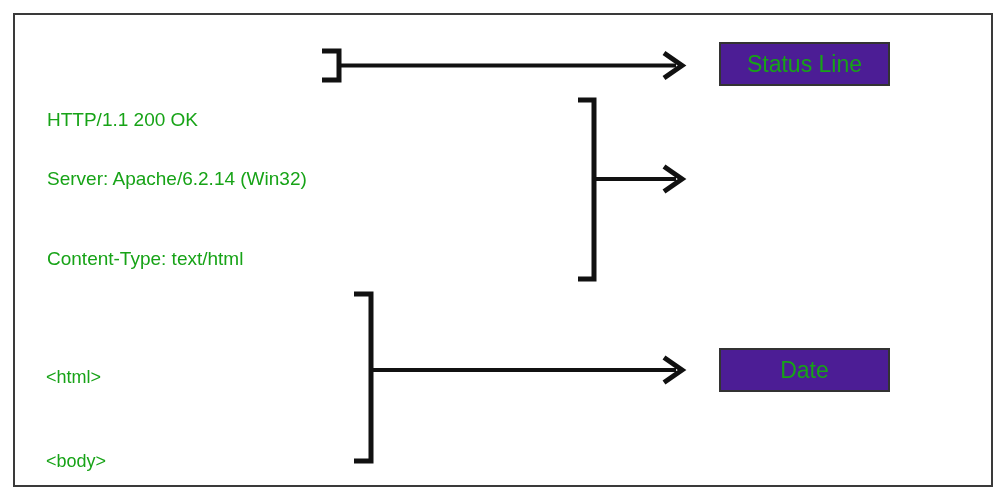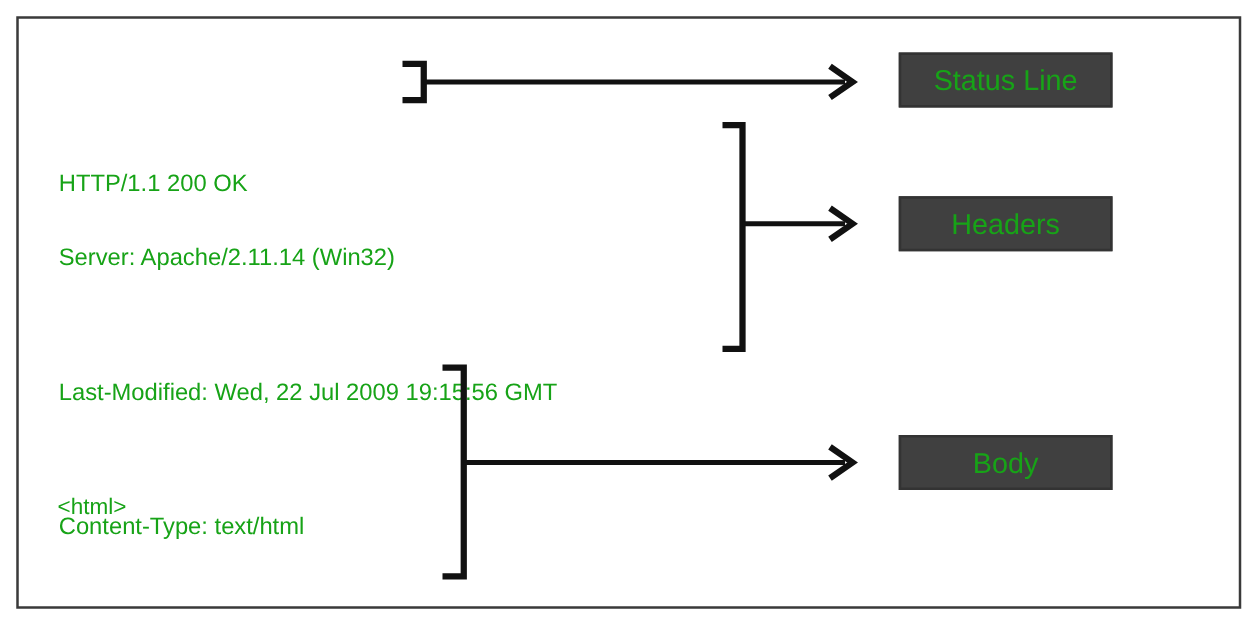--- a/index.html
+++ b/index.html
@@ -58,29 +58,28 @@
   #body-block {
     left: 46px;
     top: 307px;
     font-size: 18px;
     line-height: 28px;
   }
 
   .msg-line {
     display: block;
     white-space: pre;
-    margin-top: 28px;
   }
 
   
   .label-box {
     position: absolute;
     box-sizing: border-box;
     border: 2px solid #333333;
-    background: #404040;
+    background: #4c1d95;
     color: #17a317;
     display: flex;
     align-items: center;
     justify-content: center;
     font-size: 23px;
     font-family: "Liberation Sans", sans-serif;
   }
 
   #box-status-line {
     left: 719px;
@@ -118,22 +117,21 @@
 
 <div id="diagram">
 
   <div class="frame"></div>
 
   <div class="msg-block" id="status-line-block">
     <span class="msg-line">HTTP/1.1 200 OK</span>
   </div>
 
   <div class="msg-block" id="headers-block">
-    <span class="msg-line">Server: Apache/2.11.14 (Win32)</span>
-    <span class="msg-line">Last-Modified: Wed, 22 Jul 2009 19:15:56 GMT</span>
+    <span class="msg-line">Server: Apache/6.2.14 (Win32)</span>
     <span class="msg-line">Content-Type: text/html</span>
     
   </div>
 
   <div class="msg-block" id="body-block">
     <span class="msg-line">&lt;html&gt;</span>
     <span class="msg-line">&lt;body&gt;</span>
     
     
     
@@ -157,21 +155,18 @@
       <path d="M 354 294 L 371 294 L 371 461 L 354 461" fill="none" stroke="#111111" stroke-width="5" stroke-linecap="butt" stroke-linejoin="miter"></path>
       <line x1="371" y1="370" x2="676" y2="370" stroke="#111111" stroke-width="4"></line>
       <path d="M 664 357.5 L 682 370 L 664 382.5" fill="none" stroke="#111111" stroke-width="5" stroke-linecap="butt" stroke-linejoin="miter"></path>
     </g>
   </svg>
 
   <div class="label-box" id="box-status-line">
     <span>Status Line</span>
   </div>
 
-  <div class="label-box" id="box-headers">
-    <span>Headers</span>
-  </div>
 
   <div class="label-box" id="box-body">
-    <span>Body</span>
+    <span>Date</span>
   </div>
 
 </div>
 
 </body></html>

